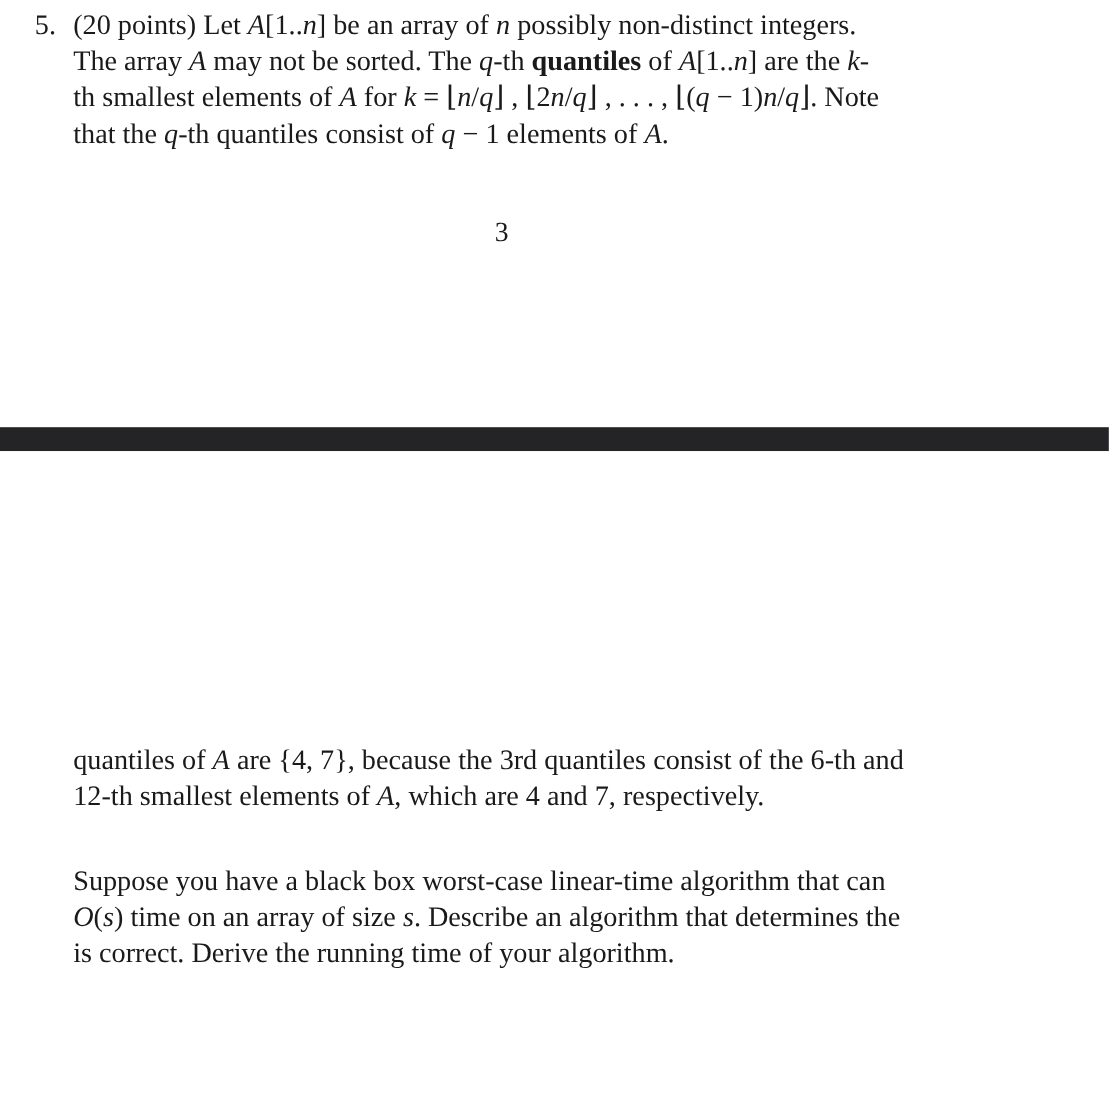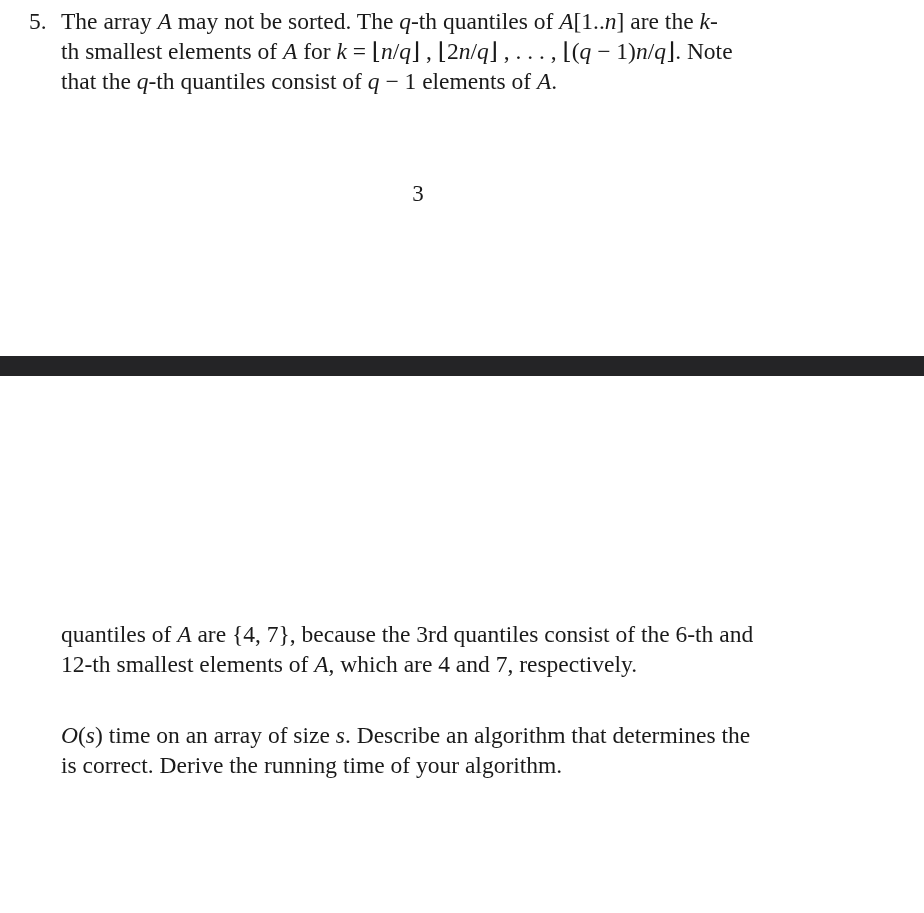--- a/index.html
+++ b/index.html
@@ -64,41 +64,43 @@
       left: 61px;
       top: 619px;
       width: 776px;
     }
     .task {
       left: 61px;
       top: 720px;
       width: 776px;
     }
     .m { font-style: italic; }
-    .b { font-weight: normal; }
+    .b { font-weight: bold; }
     .line { display: block; white-space: nowrap; }
   </style>
 </head>
 <body>
 
 <div class="page-top">
   <div class="para problem">
     <span class="problem-num">5.</span>
+    <span class="line">(20 points) Let <span class="m">A</span>[1..<span class="m">n</span>] be an array of <span class="m">n</span> possibly non-distinct integers.</span>
     <span class="line">The array <span class="m">A</span> may not be sorted. The <span class="m">q</span>-th <span class="b">quantiles</span> of <span class="m">A</span>[1..<span class="m">n</span>] are the <span class="m">k</span>-</span>
     <span class="line">th smallest elements of <span class="m">A</span> for <span class="m">k</span> = ⌊<span class="m">n</span>/<span class="m">q</span>⌋ , ⌊2<span class="m">n</span>/<span class="m">q</span>⌋ , . . . , ⌊(<span class="m">q</span> − 1)<span class="m">n</span>/<span class="m">q</span>⌋. Note</span>
     <span class="line">that the <span class="m">q</span>-th quantiles consist of <span class="m">q</span> − 1 elements of <span class="m">A</span>.</span>
   </div>
   <div class="page-number">3</div>
 </div>
 
 <div class="page-gap"></div>
 
 <div class="page-bottom"></div>
 
 <div class="para example">
   <span class="line">quantiles of <span class="m">A</span> are <span>{4, 7}</span>, because the 3rd quantiles consist of the 6-th and</span>
   <span class="line">12-th smallest elements of <span class="m">A</span>, which are 4 and 7, respectively.</span>
 </div>
 
 <div class="para task">
+  <span class="line">Suppose you have a black box worst-case linear-time algorithm that can</span>
   <span class="line"><span class="m">O</span>(<span class="m">s</span>) time on an array of size <span class="m">s</span>. Describe an algorithm that determines the</span>
   <span class="line">is correct. Derive the running time of your algorithm.</span>
 </div>
 
 </body></html>

